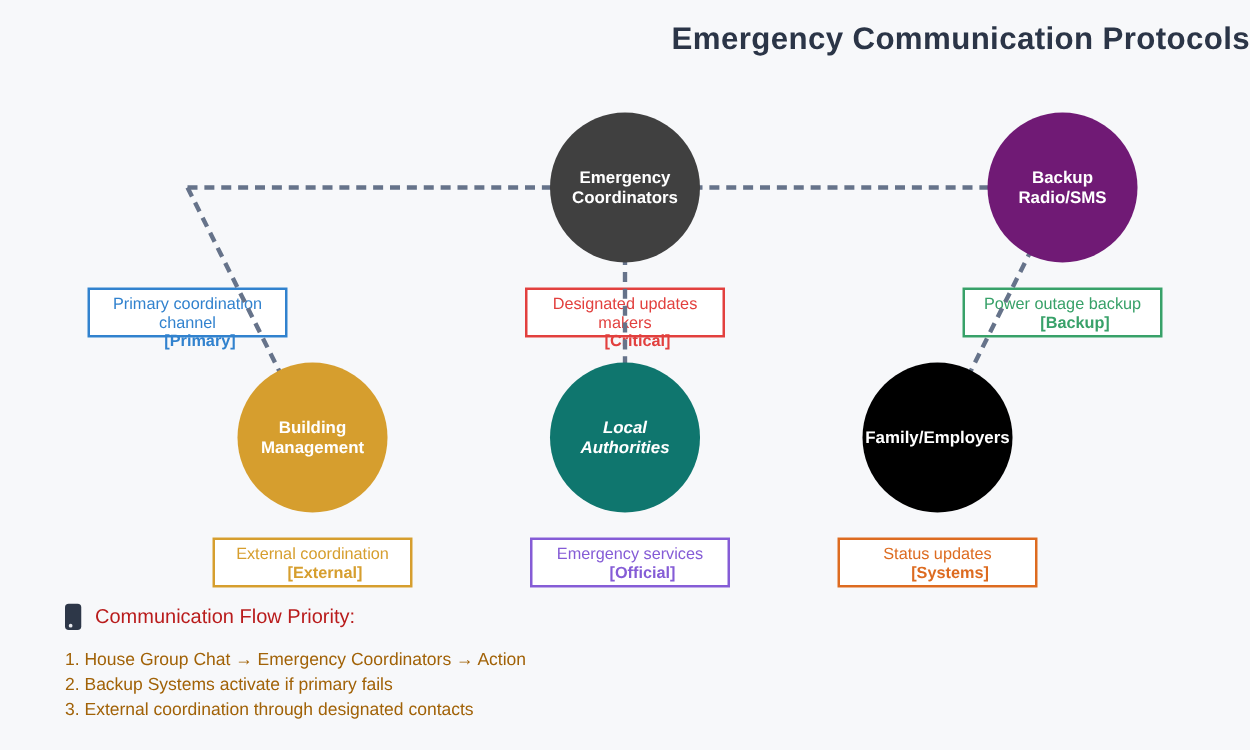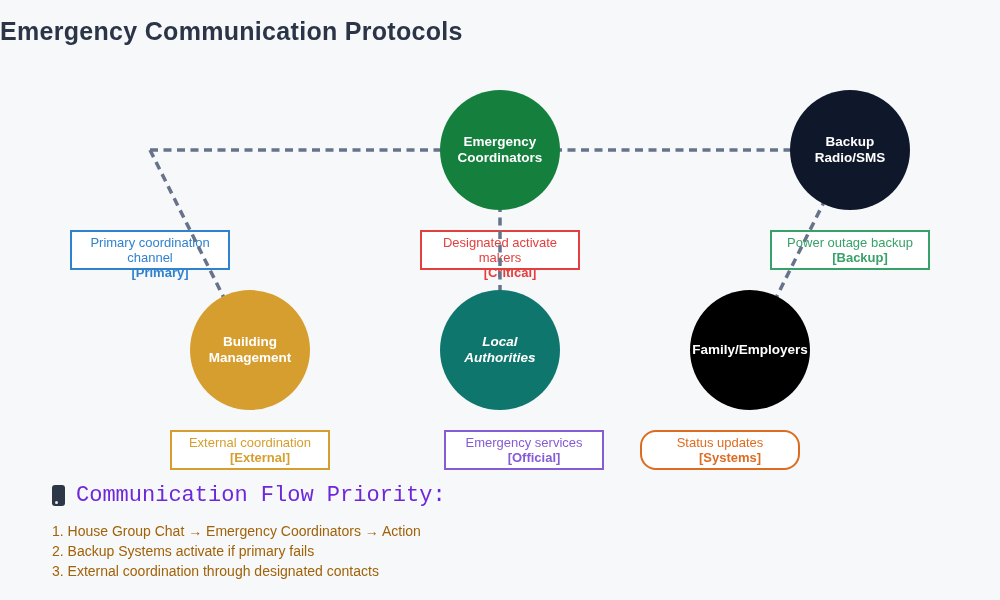--- a/index.html
+++ b/index.html
@@ -8,21 +8,21 @@
     font-family: "Liberation Sans", sans-serif;
     background: #f7f8fa;
     position: relative;
     overflow: hidden;
   }
   .stage { position: absolute; inset: 0; width: 1000px; height: 600px; }
 
   .diagram-title {
     position: absolute;
     top: 17px; left: 0; width: 1000px;
-    text-align: left;
+    text-align: right;
     font-size: 25px;
     font-weight: 700;
     color: #2b3547;
     letter-spacing: 0.3px;
   }
 
   svg.edges {
     position: absolute; inset: 0;
     width: 1000px; height: 600px;
     z-index: 2;
@@ -62,23 +62,22 @@
   .flow-section {
     position: absolute;
     left: 52px; top: 483px;
     z-index: 4;
     color: #333b49;
   }
   .flow-heading {
     display: flex;
     align-items: center;
     gap: 11px;
-    font-size: 22px;
-    color: #6d28d9;
-    font-family: Liberation Mono, monospace;
+    font-size: 16px;
+    color: #b91c1c;
   }
   .phone-icon {
     display: inline-block;
     width: 13px; height: 21px;
     background: #2d3748;
     border-radius: 3px;
     position: relative;
   }
   .phone-icon::after {
     content: "";
@@ -103,53 +102,53 @@
   <div class="diagram-title">Emergency Communication Protocols</div>
 
   <svg class="edges" id="edge-layer">
       <line x1="150" y1="150" x2="500" y2="150" stroke="#66738a" stroke-width="3.5" stroke-dasharray="8 5.5"></line>
       <line x1="500" y1="150" x2="850" y2="150" stroke="#66738a" stroke-width="3.5" stroke-dasharray="8 5.5"></line>
       <line x1="150" y1="150" x2="250" y2="350" stroke="#66738a" stroke-width="3.5" stroke-dasharray="8 5.5"></line>
       <line x1="500" y1="150" x2="500" y2="350" stroke="#66738a" stroke-width="3.5" stroke-dasharray="8 5.5"></line>
       <line x1="850" y1="150" x2="750" y2="350" stroke="#66738a" stroke-width="3.5" stroke-dasharray="8 5.5"></line>
     </svg>
 
-  <div class="node" style="left: 440px; top: 90px; background: #15803d;"><span class="node-label">Emergency
+  <div class="node" style="left: 440px; top: 90px; background: #404040;"><span class="node-label">Emergency
 Coordinators</span></div>
-  <div class="node" style="left: 790px; top: 90px; background: #0f172a;"><span class="node-label">Backup
+  <div class="node" style="left: 790px; top: 90px; background: #701a75;"><span class="node-label">Backup
 Radio/SMS</span></div>
   <div class="node" style="left: 190px; top: 290px; background: rgb(214, 158, 46);"><span class="node-label">Building
 Management</span></div>
   <div class="node" style="left: 440px; top: 290px; background: #0f766e; font-style: italic;"><span class="node-label">Local
 Authorities</span></div>
   <div class="node" style="left: 690px; top: 290px; white-space: nowrap; background: #000000;">
       <span class="node-label">Family/Employers</span>
     </div>
 
   <div class="desc-box" style="left: 70px; top: 230px; border-color: rgb(49, 130, 206); color: rgb(49, 130, 206);">
     <div>Primary coordination channel</div>
     <div class="tag">[Primary]</div>
   </div>
   <div class="desc-box" style="left: 420px; top: 230px; border-color: rgb(226, 64, 62); color: rgb(226, 64, 62);">
-    <div>Designated activate makers</div>
+    <div>Designated updates makers</div>
     <div class="tag">[Critical]</div>
   </div>
   <div class="desc-box" style="left: 770px; top: 230px; border-color: rgb(56, 161, 105); color: rgb(56, 161, 105);">
     <div>Power outage backup</div>
     <div class="tag">[Backup]</div>
   </div>
   <div class="desc-box" style="left: 170px; top: 430px; border-color: rgb(214, 158, 46); color: rgb(214, 158, 46);">
     <div>External coordination</div>
     <div class="tag">[External]</div>
   </div>
-  <div class="desc-box" style="left: 444px; top: 430px; border-color: rgb(133, 92, 214); color: rgb(133, 92, 214);">
+  <div class="desc-box" style="left: 424px; top: 430px; border-color: rgb(133, 92, 214); color: rgb(133, 92, 214);">
     <div>Emergency services</div>
     <div class="tag">[Official]</div>
   </div>
-  <div class="desc-box" style="left: 640px; top: 430px; border-color: rgb(221, 107, 32); color: rgb(221, 107, 32); border-radius: 16px;">
+  <div class="desc-box" style="left: 670px; top: 430px; border-color: rgb(221, 107, 32); color: rgb(221, 107, 32);">
     <div>Status updates</div>
     <div class="tag">[Systems]</div>
   </div>
 
   <div class="flow-section">
     <div class="flow-heading">
       <span class="phone-icon"></span>
       <span>Communication Flow Priority:</span>
     </div>
     <div class="flow-list">

